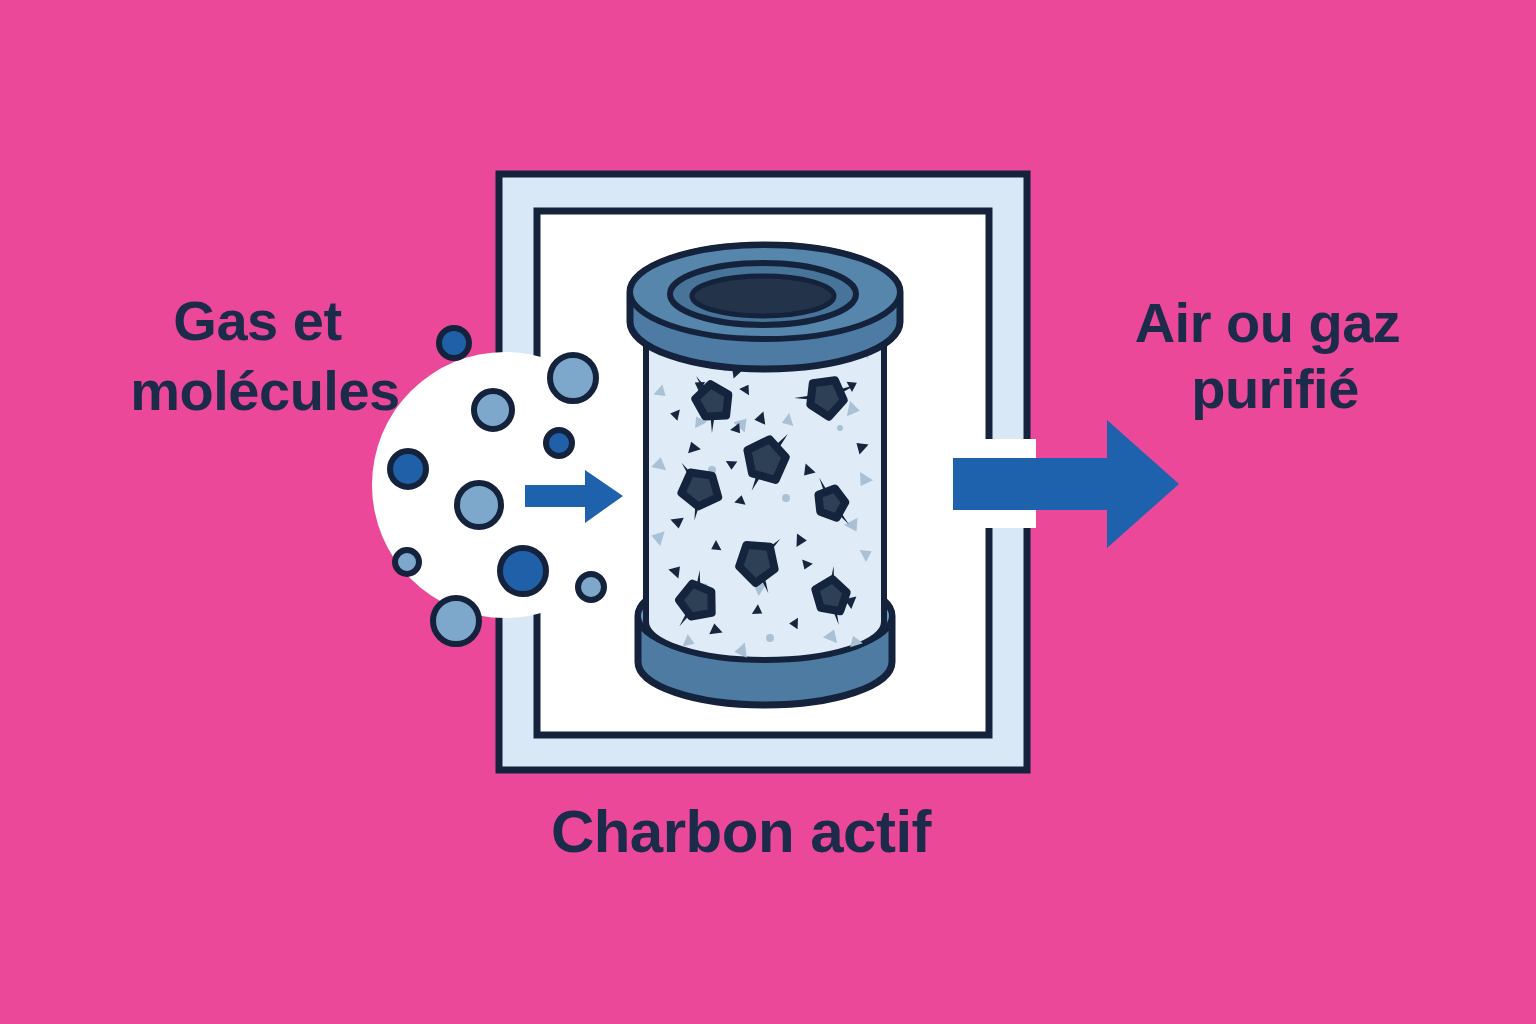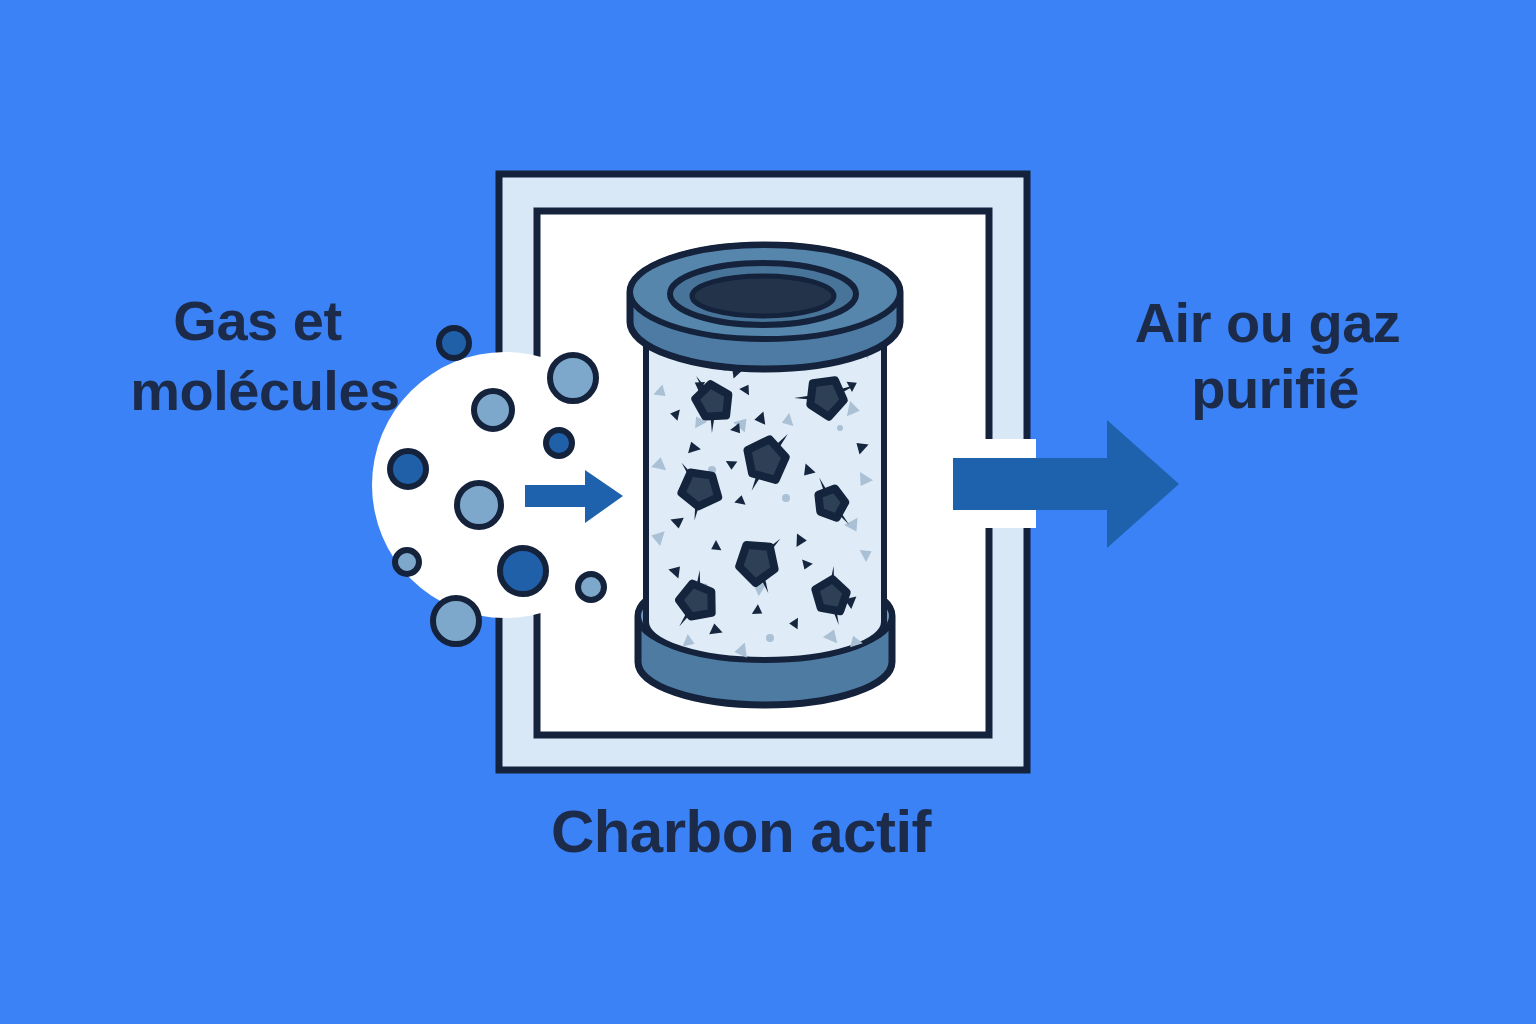--- a/index.html
+++ b/index.html
@@ -1,16 +1,16 @@
 <!DOCTYPE html>
 <html><head>
 <meta charset="utf-8">
 <style>
   html,body{margin:0;padding:0;background:#ffffff;}
-  .canvas{position:relative;width:1536px;height:1024px;background:#3b82f6;overflow:hidden;
+  .canvas{position:relative;width:1536px;height:1024px;background:#ec4899;overflow:hidden;
           font-family:"Liberation Sans",sans-serif;}
   svg text{font-family:"Liberation Sans",sans-serif;font-weight:bold;}
   .lbl{font-size:56px;letter-spacing:-0.5px;}
   .lbl-big{font-size:60px;letter-spacing:-0.5px;}
 </style>
 </head>
 <body>
 
 <div class="canvas">
   <svg width="1536" height="1024" viewBox="0 0 1536 1024">

